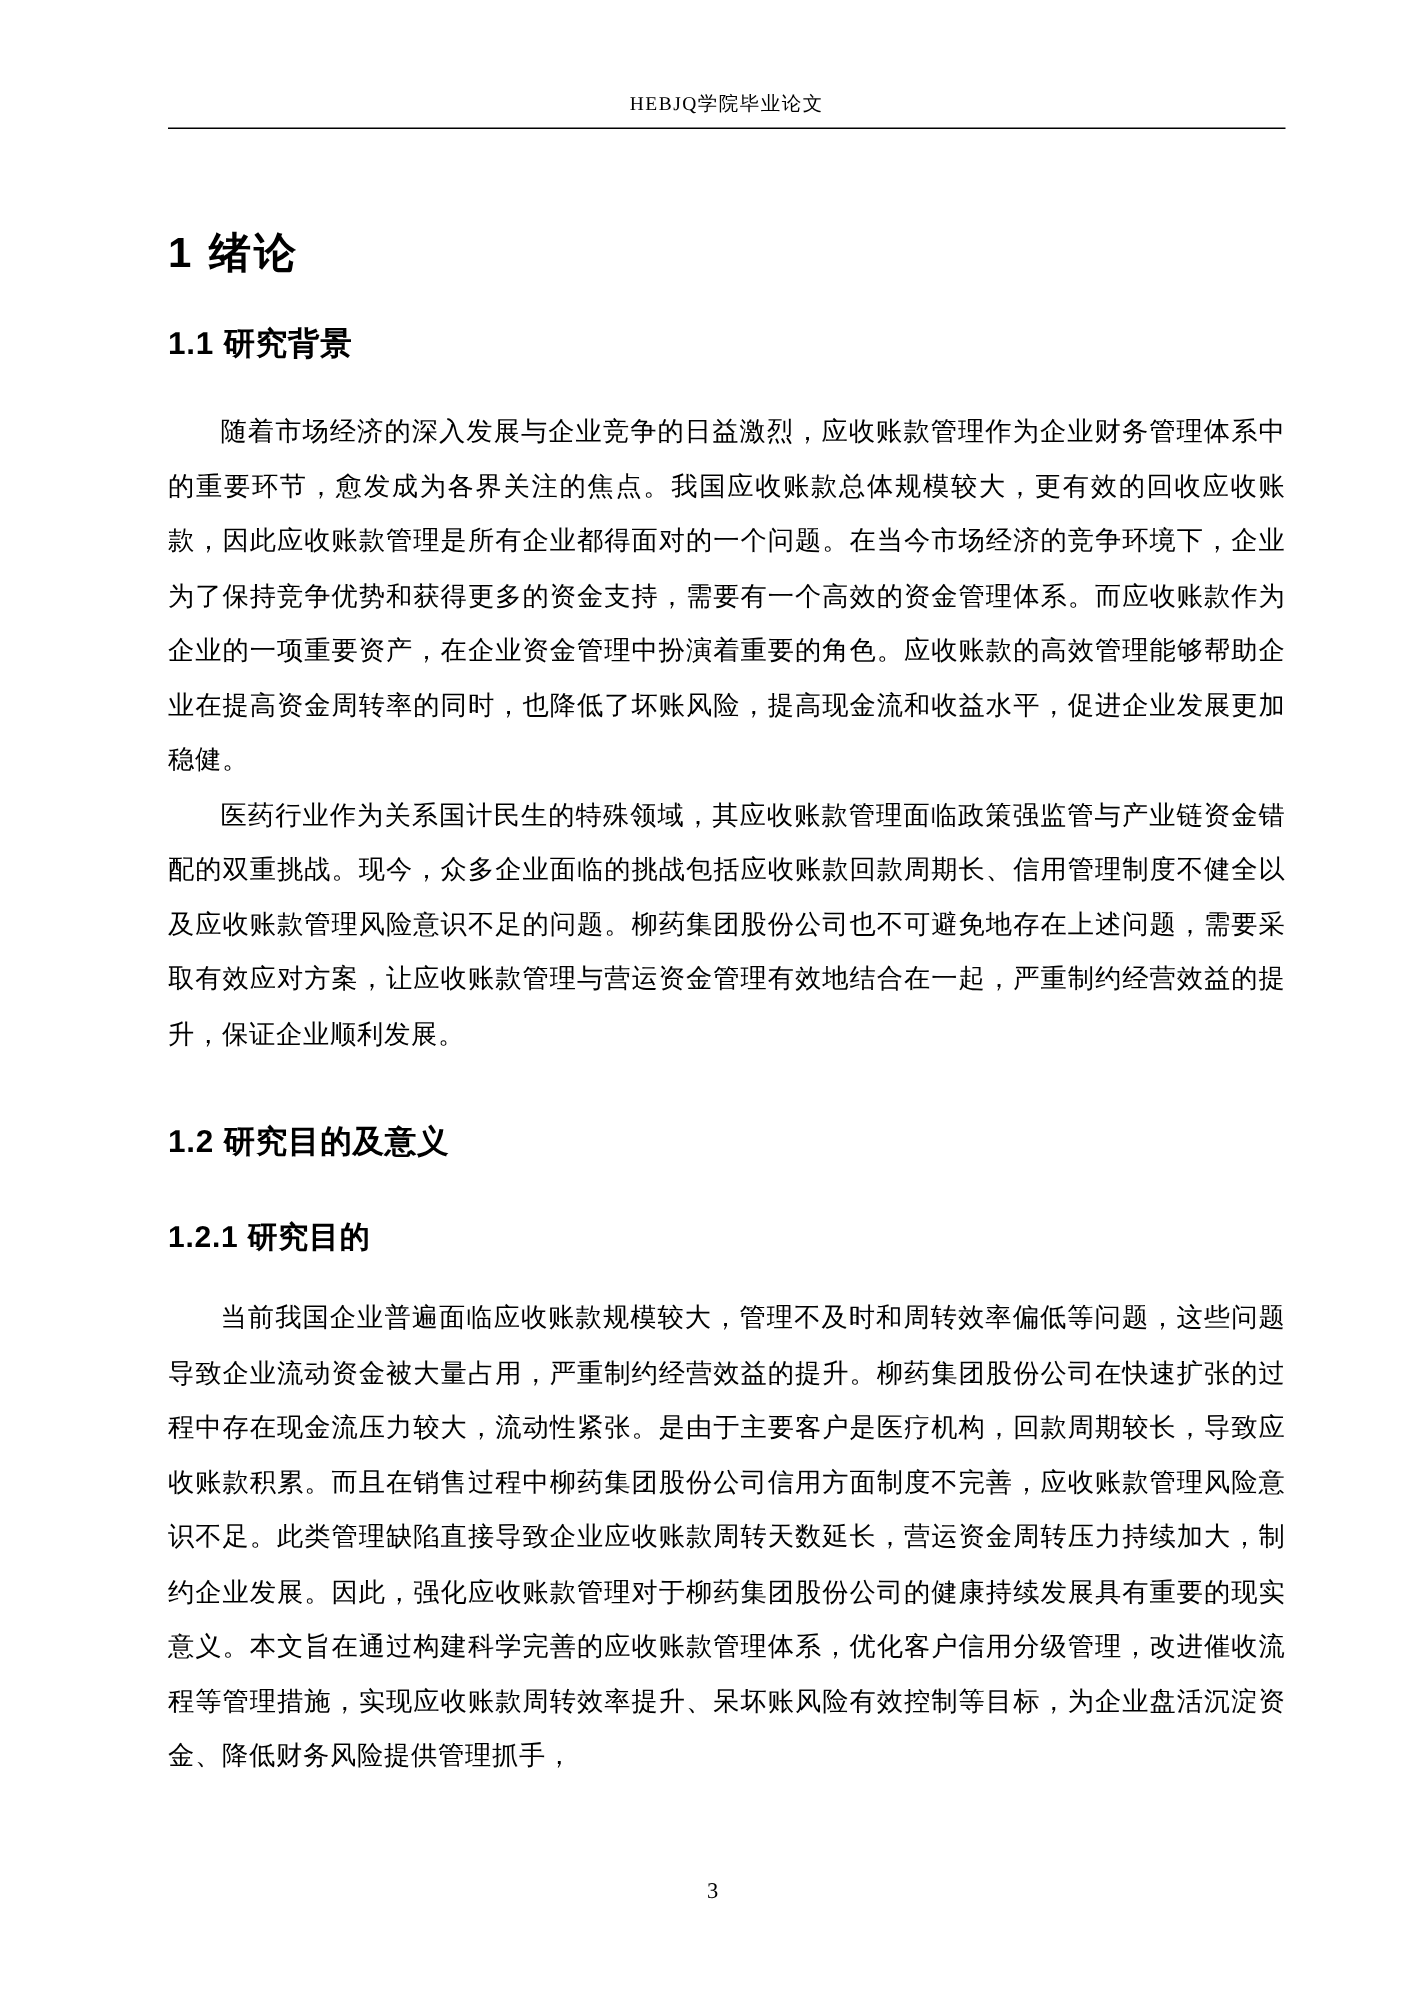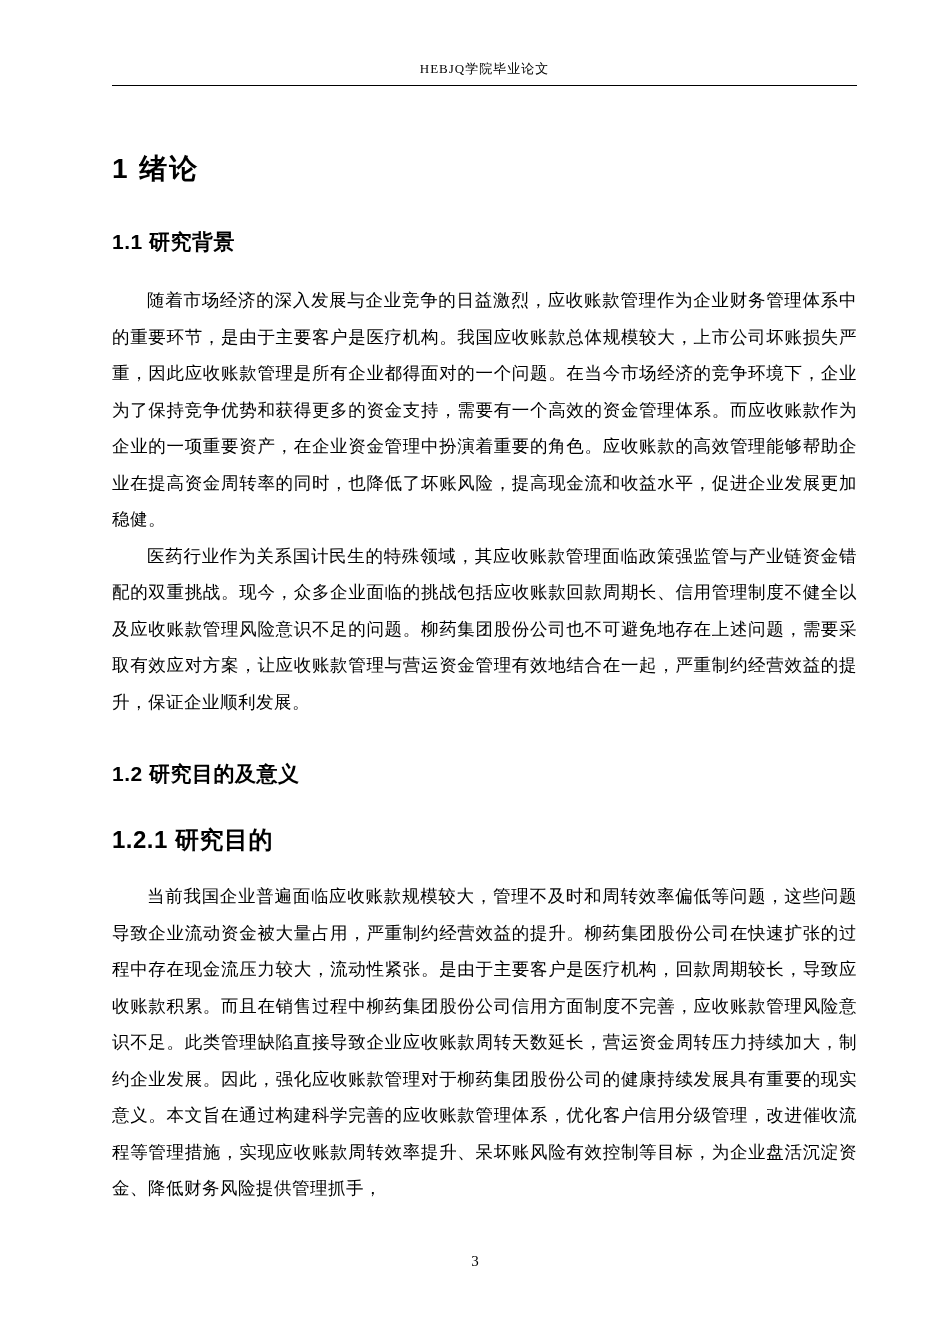--- a/index.html
+++ b/index.html
@@ -41,34 +41,34 @@
       margin-top: 64px;
       margin-bottom: 0;
       letter-spacing: 2px;
     }
 
     
     .section-heading {
       font-family: "Liberation Sans", "DejaVu Sans", sans-serif;
       font-size: 21px;
       font-weight: bold;
-      margin-top: 40px;
+      margin-top: 27px;
       margin-bottom: 26px;
       letter-spacing: 0.5px;
     }
 
     .section-heading.second {
       margin-top: 40px;
       margin-bottom: 12px;
     }
 
     
     .subsection-heading {
       font-family: "Liberation Sans", "DejaVu Sans", sans-serif;
-      font-size: 24px;
+      font-size: 20px;
       font-weight: bold;
       margin-top: 36px;
       margin-bottom: 22px;
       letter-spacing: 0.5px;
     }
 
     
     .body-paragraph {
       font-size: 17.5px;
       line-height: 36.5px;
@@ -94,21 +94,21 @@
 <div class="page">
 
   <div class="running-header">
     <span>HEBJQ学院毕业论文</span>
   </div>
 
   <h1 class="doc-title">1 绪论</h1>
 
   <h2 class="section-heading">1.1 研究背景</h2>
 
-  <p class="body-paragraph">随着市场经济的深入发展与企业竞争的日益激烈，应收账款管理作为企业财务管理体系中的重要环节，是由于主要客户是医疗机构。我国应收账款总体规模较大，上市公司坏账损失严重，因此应收账款管理是所有企业都得面对的一个问题。在当今市场经济的竞争环境下，企业为了保持竞争优势和获得更多的资金支持，需要有一个高效的资金管理体系。而应收账款作为企业的一项重要资产，在企业资金管理中扮演着重要的角色。应收账款的高效管理能够帮助企业在提高资金周转率的同时，也降低了坏账风险，提高现金流和收益水平，促进企业发展更加稳健。</p>
+  <p class="body-paragraph">随着市场经济的深入发展与企业竞争的日益激烈，应收账款管理作为企业财务管理体系中的重要环节，愈发成为各界关注的焦点。我国应收账款总体规模较大，更有效的回收应收账款，因此应收账款管理是所有企业都得面对的一个问题。在当今市场经济的竞争环境下，企业为了保持竞争优势和获得更多的资金支持，需要有一个高效的资金管理体系。而应收账款作为企业的一项重要资产，在企业资金管理中扮演着重要的角色。应收账款的高效管理能够帮助企业在提高资金周转率的同时，也降低了坏账风险，提高现金流和收益水平，促进企业发展更加稳健。</p>
 
   <p class="body-paragraph">医药行业作为关系国计民生的特殊领域，其应收账款管理面临政策强监管与产业链资金错配的双重挑战。现今，众多企业面临的挑战包括应收账款回款周期长、信用管理制度不健全以及应收账款管理风险意识不足的问题。柳药集团股份公司也不可避免地存在上述问题，需要采取有效应对方案，让应收账款管理与营运资金管理有效地结合在一起，严重制约经营效益的提升，保证企业顺利发展。</p>
 
   <h2 class="section-heading second">1.2 研究目的及意义</h2>
 
   <h3 class="subsection-heading">1.2.1 研究目的</h3>
 
   <p class="body-paragraph">当前我国企业普遍面临应收账款规模较大，管理不及时和周转效率偏低等问题，这些问题导致企业流动资金被大量占用，严重制约经营效益的提升。柳药集团股份公司在快速扩张的过程中存在现金流压力较大，流动性紧张。是由于主要客户是医疗机构，回款周期较长，导致应收账款积累。而且在销售过程中柳药集团股份公司信用方面制度不完善，应收账款管理风险意识不足。此类管理缺陷直接导致企业应收账款周转天数延长，营运资金周转压力持续加大，制约企业发展。因此，强化应收账款管理对于柳药集团股份公司的健康持续发展具有重要的现实意义。本文旨在通过构建科学完善的应收账款管理体系，优化客户信用分级管理，改进催收流程等管理措施，实现应收账款周转效率提升、呆坏账风险有效控制等目标，为企业盘活沉淀资金、降低财务风险提供管理抓手，</p>
 
   <div class="page-footer">

